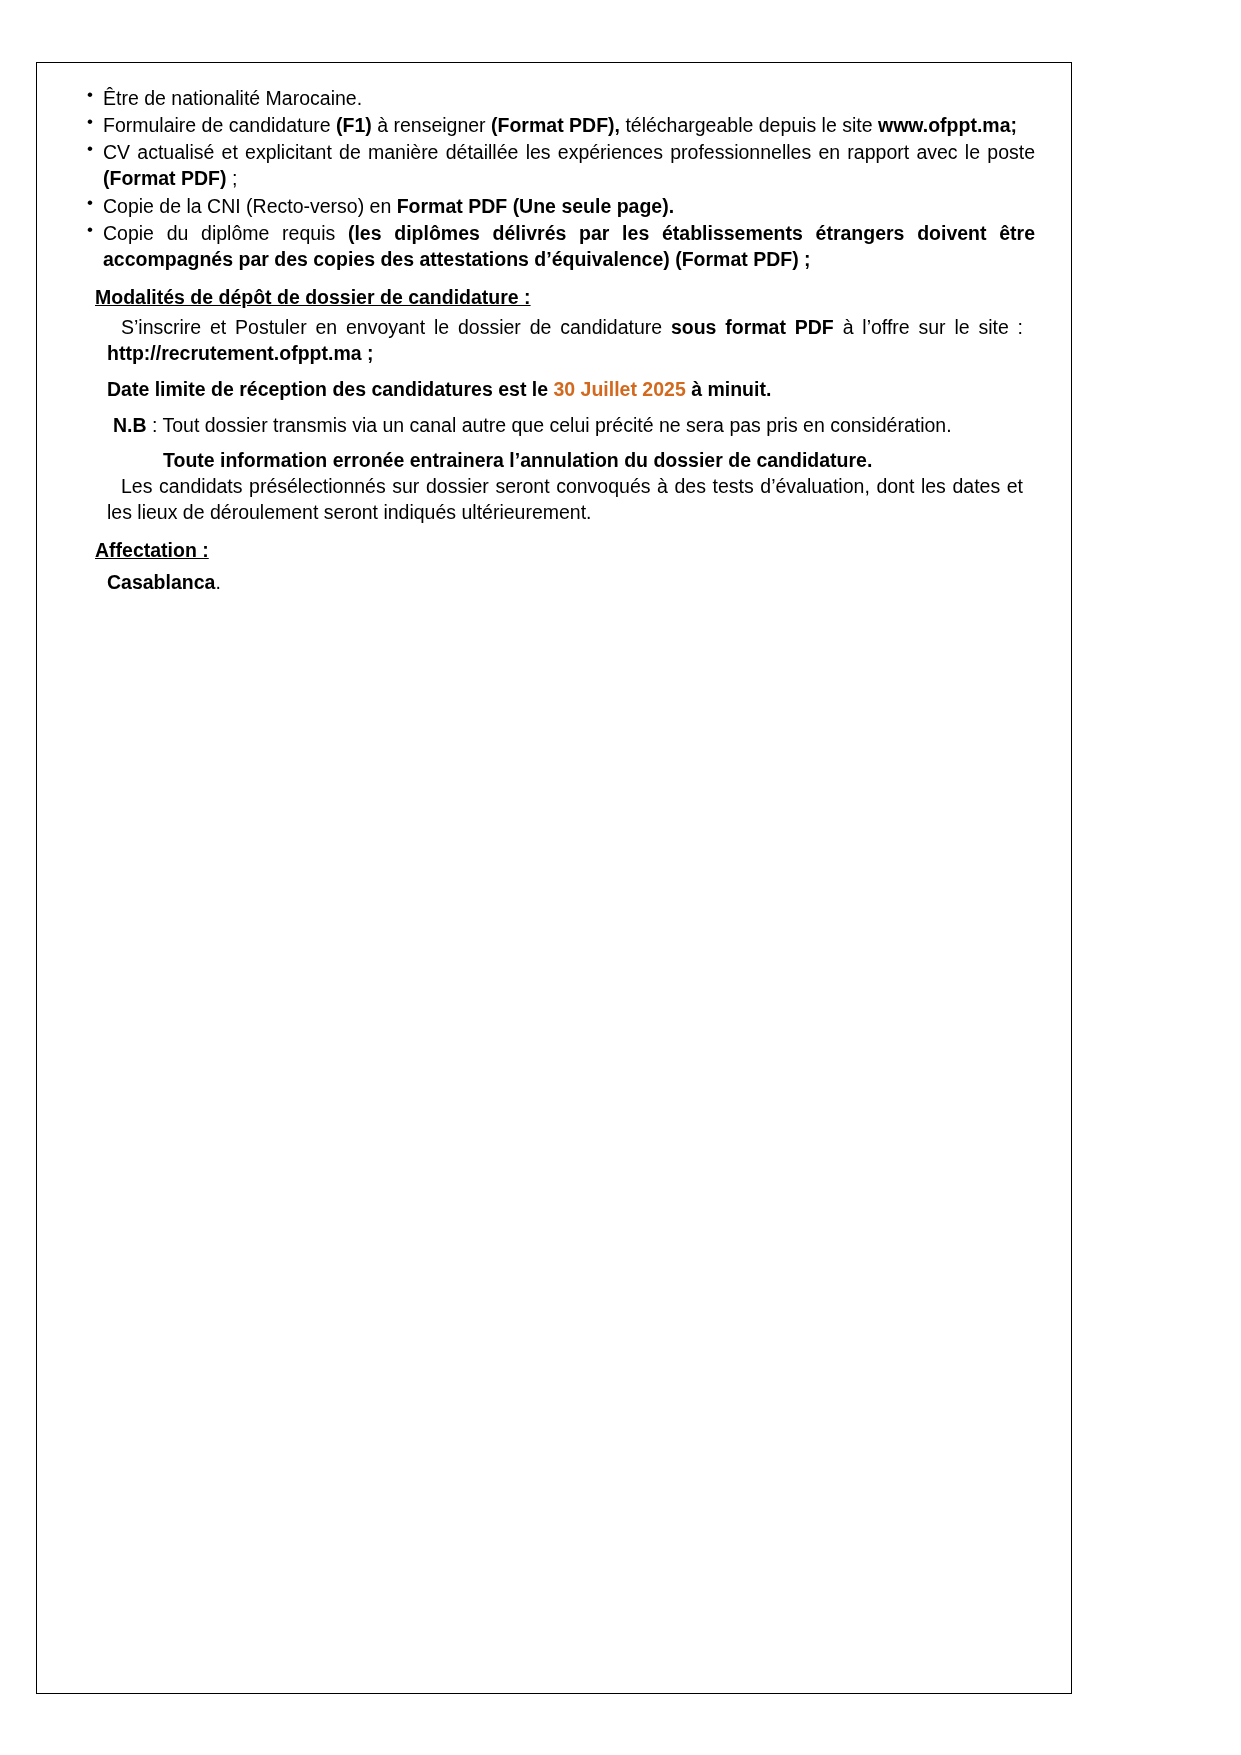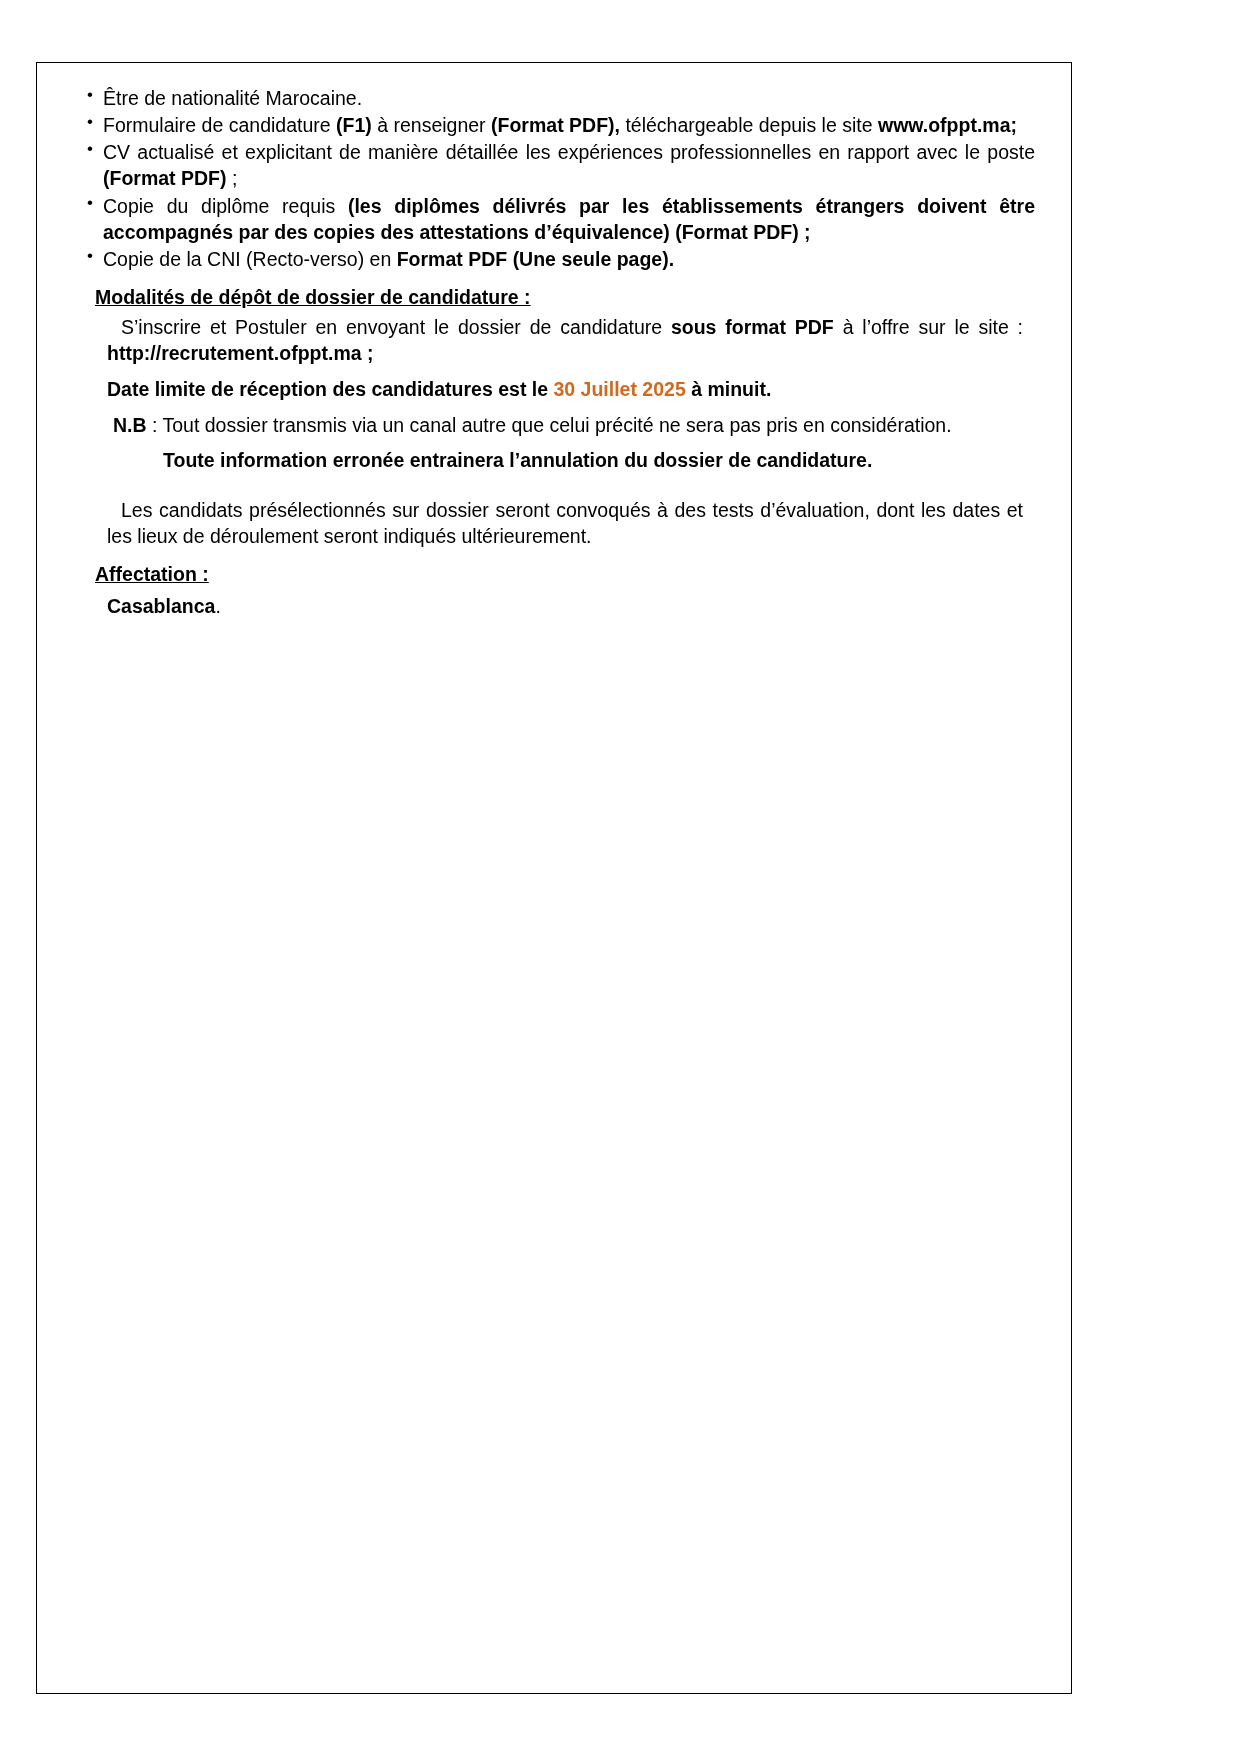--- a/index.html
+++ b/index.html
@@ -59,21 +59,21 @@
     margin: 12px 0 4px 22px;
   }
   .para {
     margin: 0 12px 6px 34px;
     text-align: justify;
   }
   .para.indent-first {
     text-indent: 14px;
   }
   .para-center-bold {
-    margin: 8px 0 24px 90px;
+    margin: 8px 0 0 90px;
     font-weight: bold;
   }
   .para-strong {
     margin: 10px 0 8px 34px;
     font-weight: bold;
   }
   .para-nb {
     margin: 10px 0 4px 40px;
   }
   b, strong { font-weight: bold; }
@@ -100,24 +100,24 @@
 
 
     <ul class="bullets bullet-block">
       <li>
         <span>Formulaire de candidature </span><b>(F1)</b><span> à renseigner </span><b>(Format PDF),</b><span> téléchargeable depuis le site </span><b>www.ofppt.ma;</b>
       </li>
       <li>
         <span>CV actualisé et explicitant de manière détaillée les expériences professionnelles en rapport avec le poste </span><b>(Format PDF)</b><span> ;</span>
       </li>
       <li>
-        <span>Copie du diplôme requis </span><b>(les diplômes délivrés par les établissements étrangers doivent être accompagnés par des copies des attestations d’équivalence) (Format PDF) ;</b>
+        <span>Copie de la CNI (Recto-verso) en </span><b>Format PDF (Une seule page).</b>
       </li>
       <li>
-        <span>Copie de la CNI (Recto-verso) en </span><b>Format PDF (Une seule page).</b>
+        <span>Copie du diplôme requis </span><b>(les diplômes délivrés par les établissements étrangers doivent être accompagnés par des copies des attestations d’équivalence) (Format PDF) ;</b>
       </li>
     </ul>
 
     <div class="heading">Modalités de dépôt de dossier de candidature :</div>
 
     <div class="para indent-first">
       <span>S’inscrire et Postuler en envoyant le dossier de candidature </span><b>sous format PDF</b><span> à l’offre sur le site : </span><b>http://recrutement.ofppt.ma ;</b>
     </div>
 
     <div class="para-strong">

